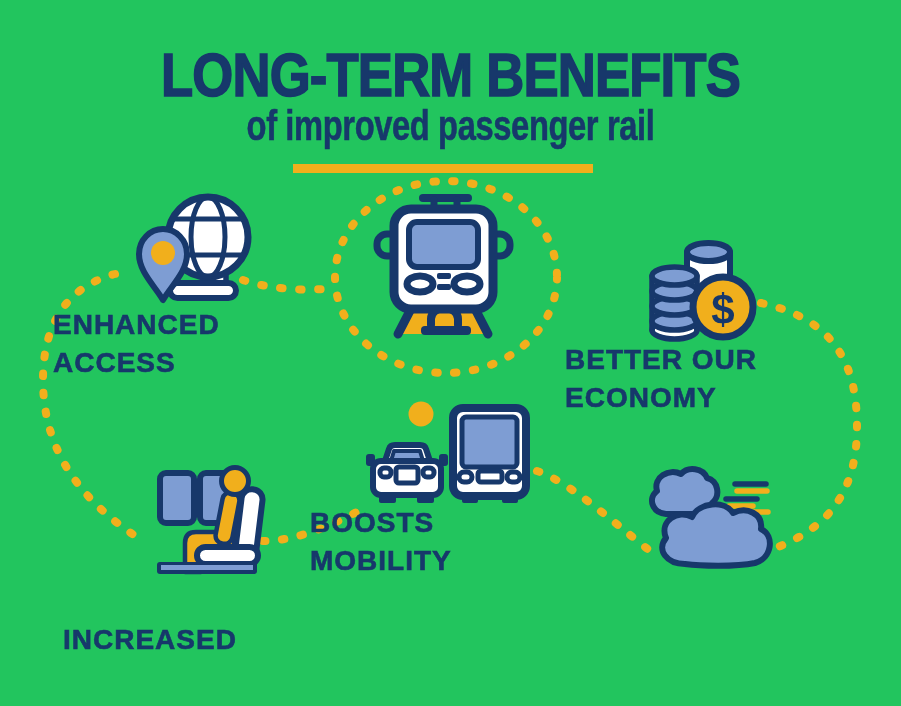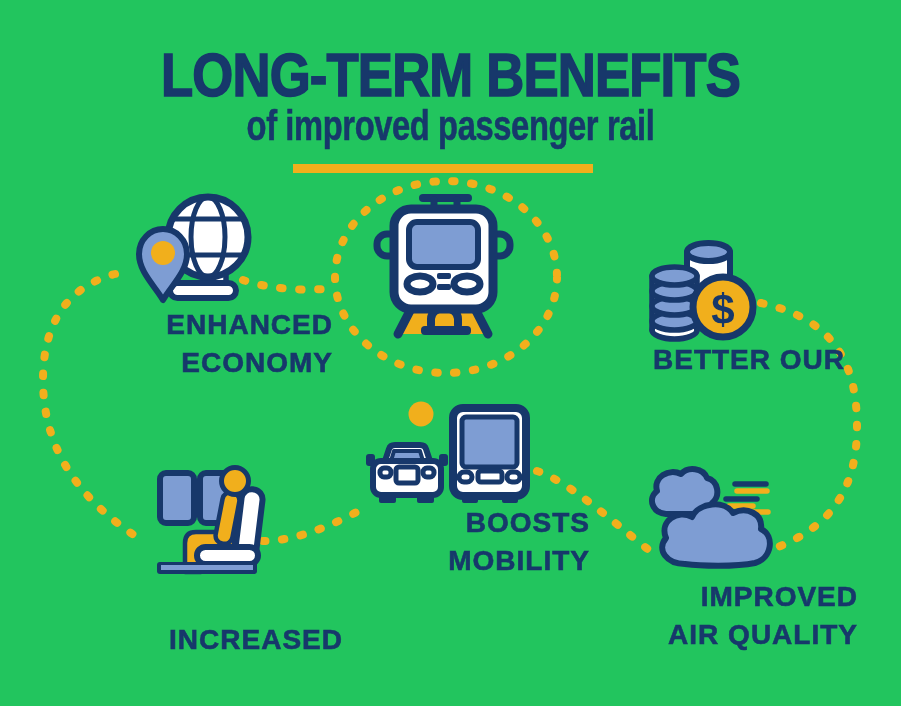--- a/index.html
+++ b/index.html
@@ -17,21 +17,21 @@
     position:absolute;left:0;top:101px;width:901px;text-align:center;
     font-size:43px;line-height:48px;font-weight:bold;color:#17386B;
     letter-spacing:-0.5px;-webkit-text-stroke:0.6px #17386B;
     transform:scaleX(0.76);transform-origin:50% 50%;white-space:nowrap;
   }
   .underline{
     position:absolute;left:293px;top:164px;width:300px;height:9px;background:#F1AF1C;
   }
   .art{position:absolute;left:0;top:0;}
   .label{
-    position:absolute;width:280px;text-align:right;color:#17386B;
+    position:absolute;width:280px;text-align:left;color:#17386B;
     font-size:28px;line-height:38px;font-weight:bold;letter-spacing:1px;
     -webkit-text-stroke:0.6px #17386B;white-space:nowrap;
   }
   .label span{display:block;}
   .lbl-enhanced{left:53px;top:306px;}
   .lbl-economy{left:565px;top:341px;}
   .lbl-mobility{left:310px;top:504px;}
   .lbl-ridership{left:63px;top:578px;margin-top:43px;}
   .lbl-airquality{left:578px;top:578px;}
 </style>
@@ -140,30 +140,27 @@
       <line x1="737" y1="491" x2="767" y2="491" stroke="#F1AF1C" stroke-width="5.5"></line>
       <line x1="726" y1="499" x2="757" y2="499" stroke-width="5.5"></line>
       <line x1="729" y1="506" x2="753" y2="506" stroke="#F1AF1C" stroke-width="5.5"></line>
       <line x1="749" y1="512" x2="768" y2="512" stroke="#F1AF1C" stroke-width="5.5"></line>
       <path d="M685,564 C667,564 656,550 666,538 C659,521 678,509 692,517 C699,502 725,500 733,513 C747,506 763,514 761,529 C775,536 772,558 755,563 C735,567 700,566 685,564 Z" fill="#7E9DD3" stroke-width="6"></path>
     </g>
   </svg>
 
   <div class="label lbl-enhanced">
     <span>ENHANCED</span>
-    <span>ECONOMY</span>
+    <span>ACCESS</span>
   </div>
   <div class="label lbl-economy">
     <span>BETTER OUR</span>
+    <span>ECONOMY</span>
   </div>
   <div class="label lbl-mobility">
     <span>BOOSTS</span>
     <span>MOBILITY</span>
   </div>
   <div class="label lbl-ridership">
     <span>INCREASED</span>
   </div>
-  <div class="label lbl-airquality">
-    <span>IMPROVED</span>
-    <span>AIR QUALITY</span>
-  </div>
 
 </div>
 
 </body></html>

